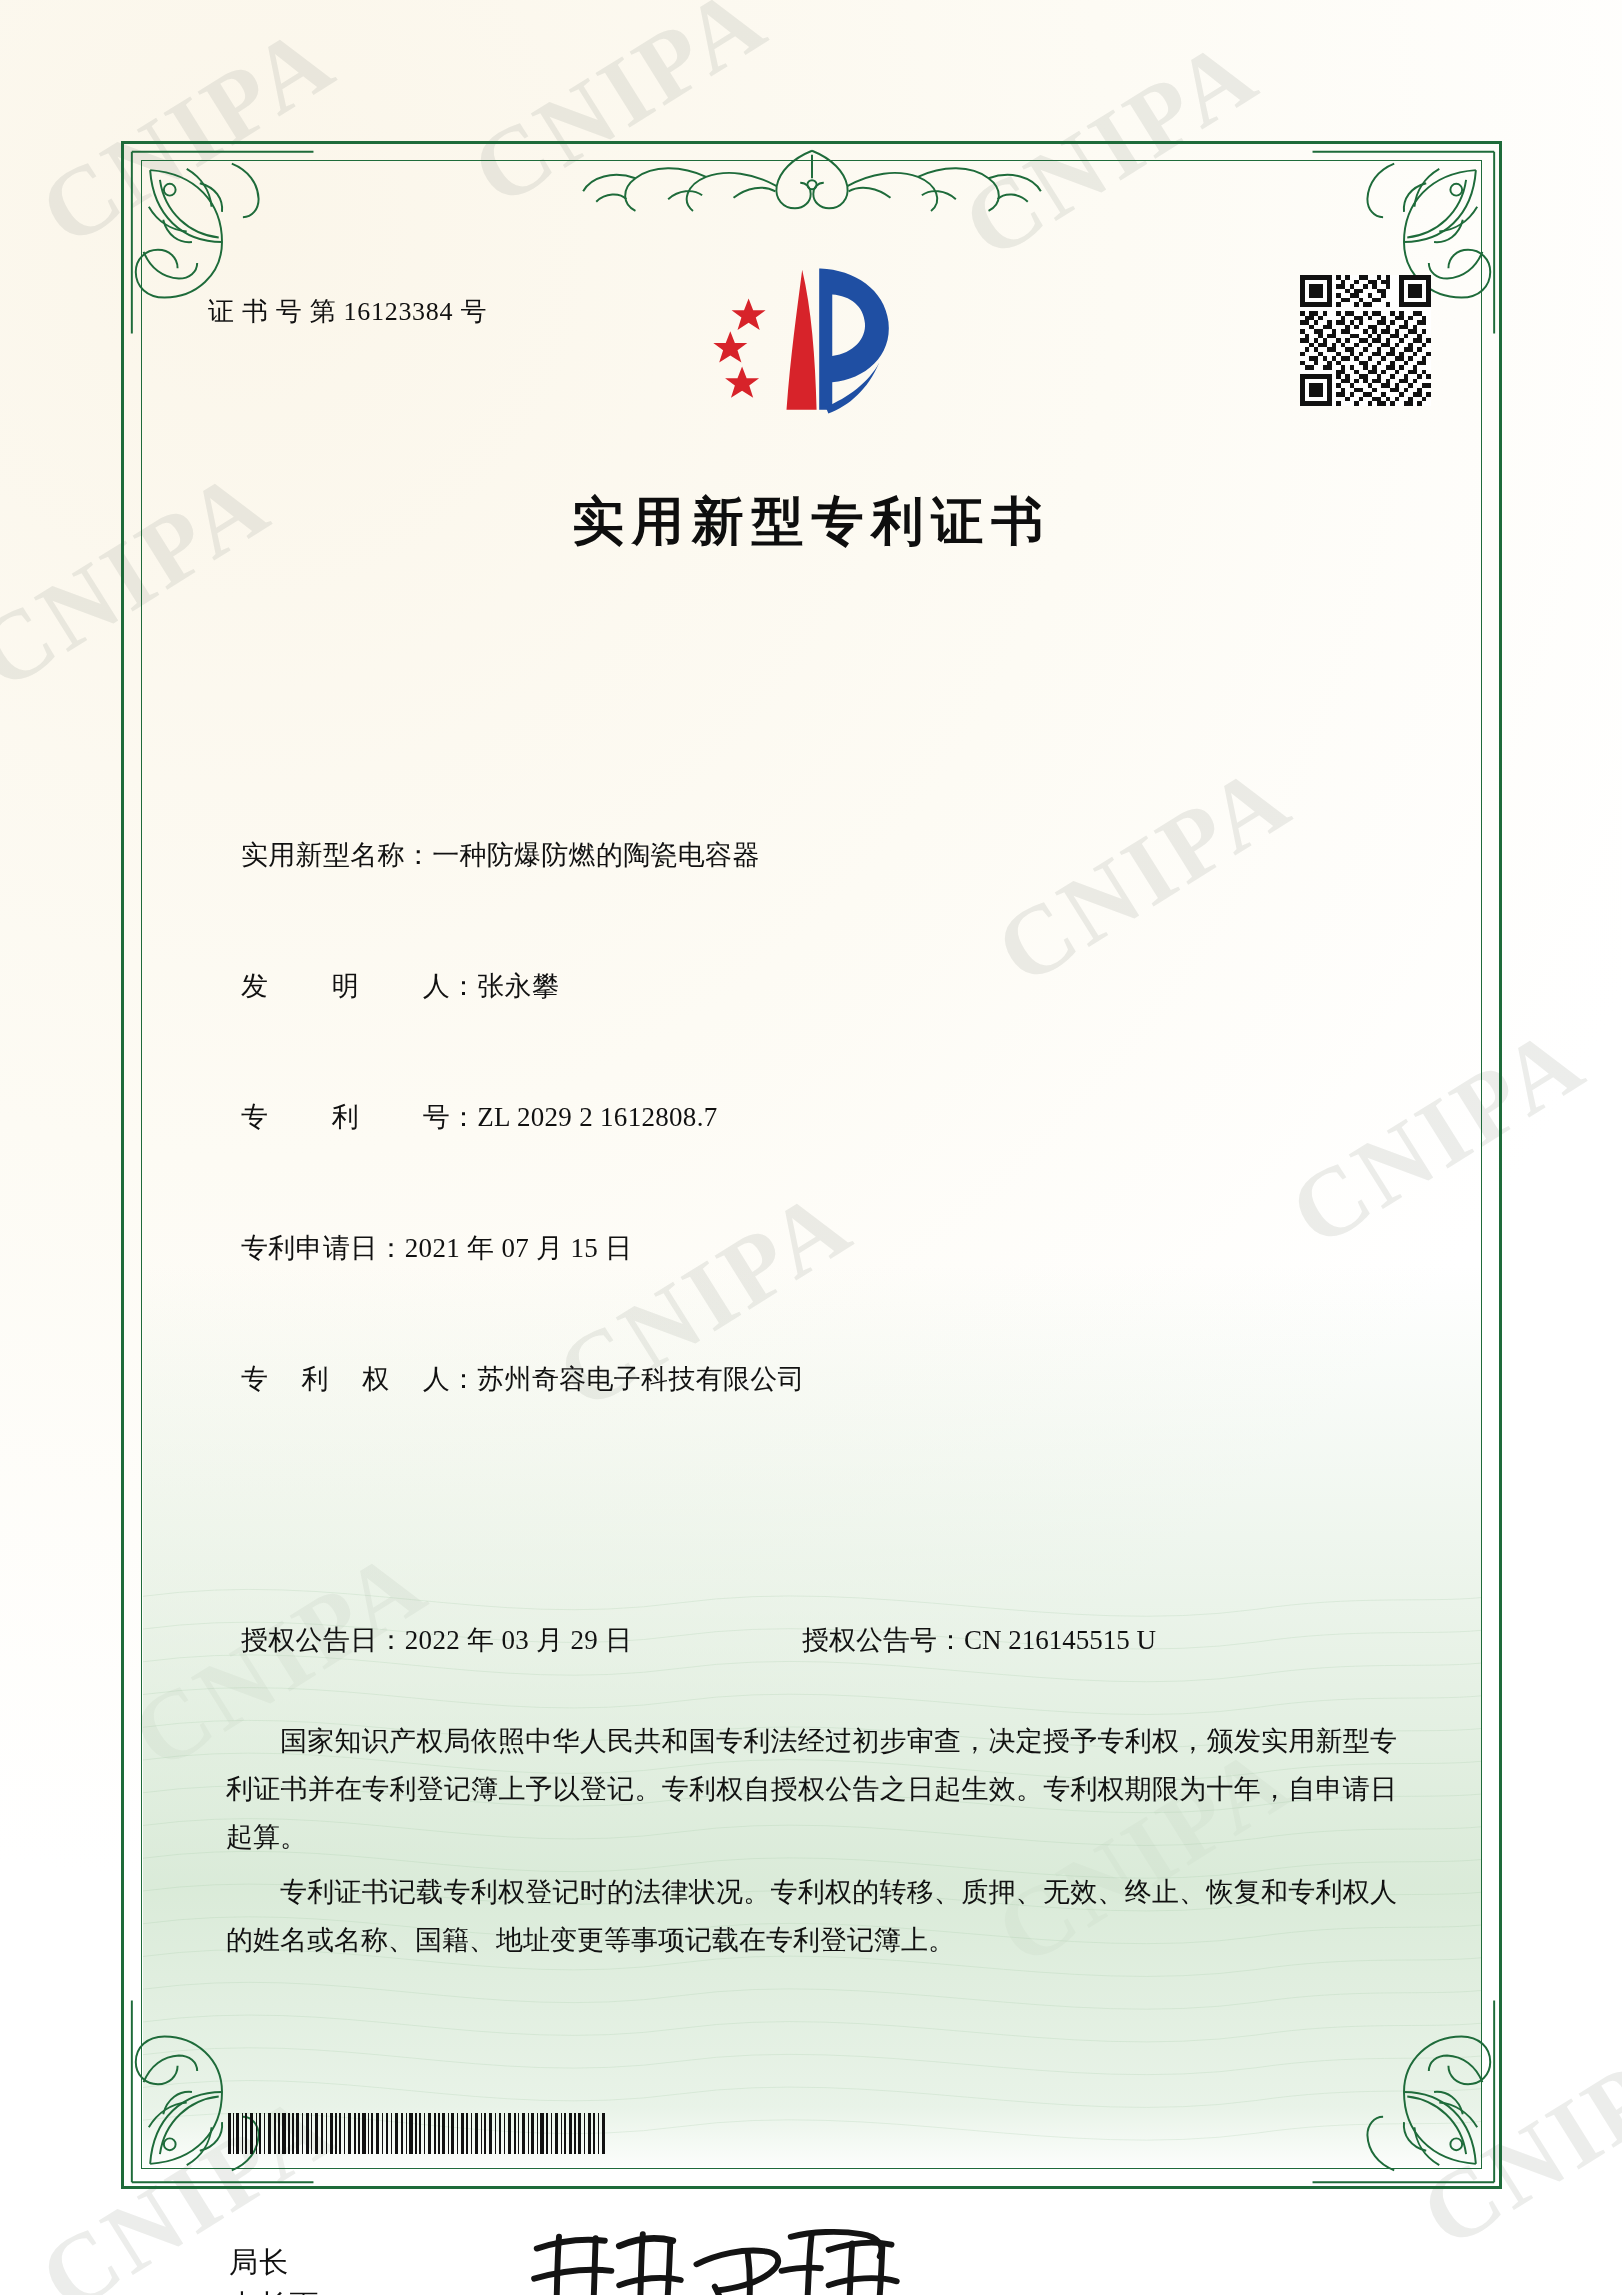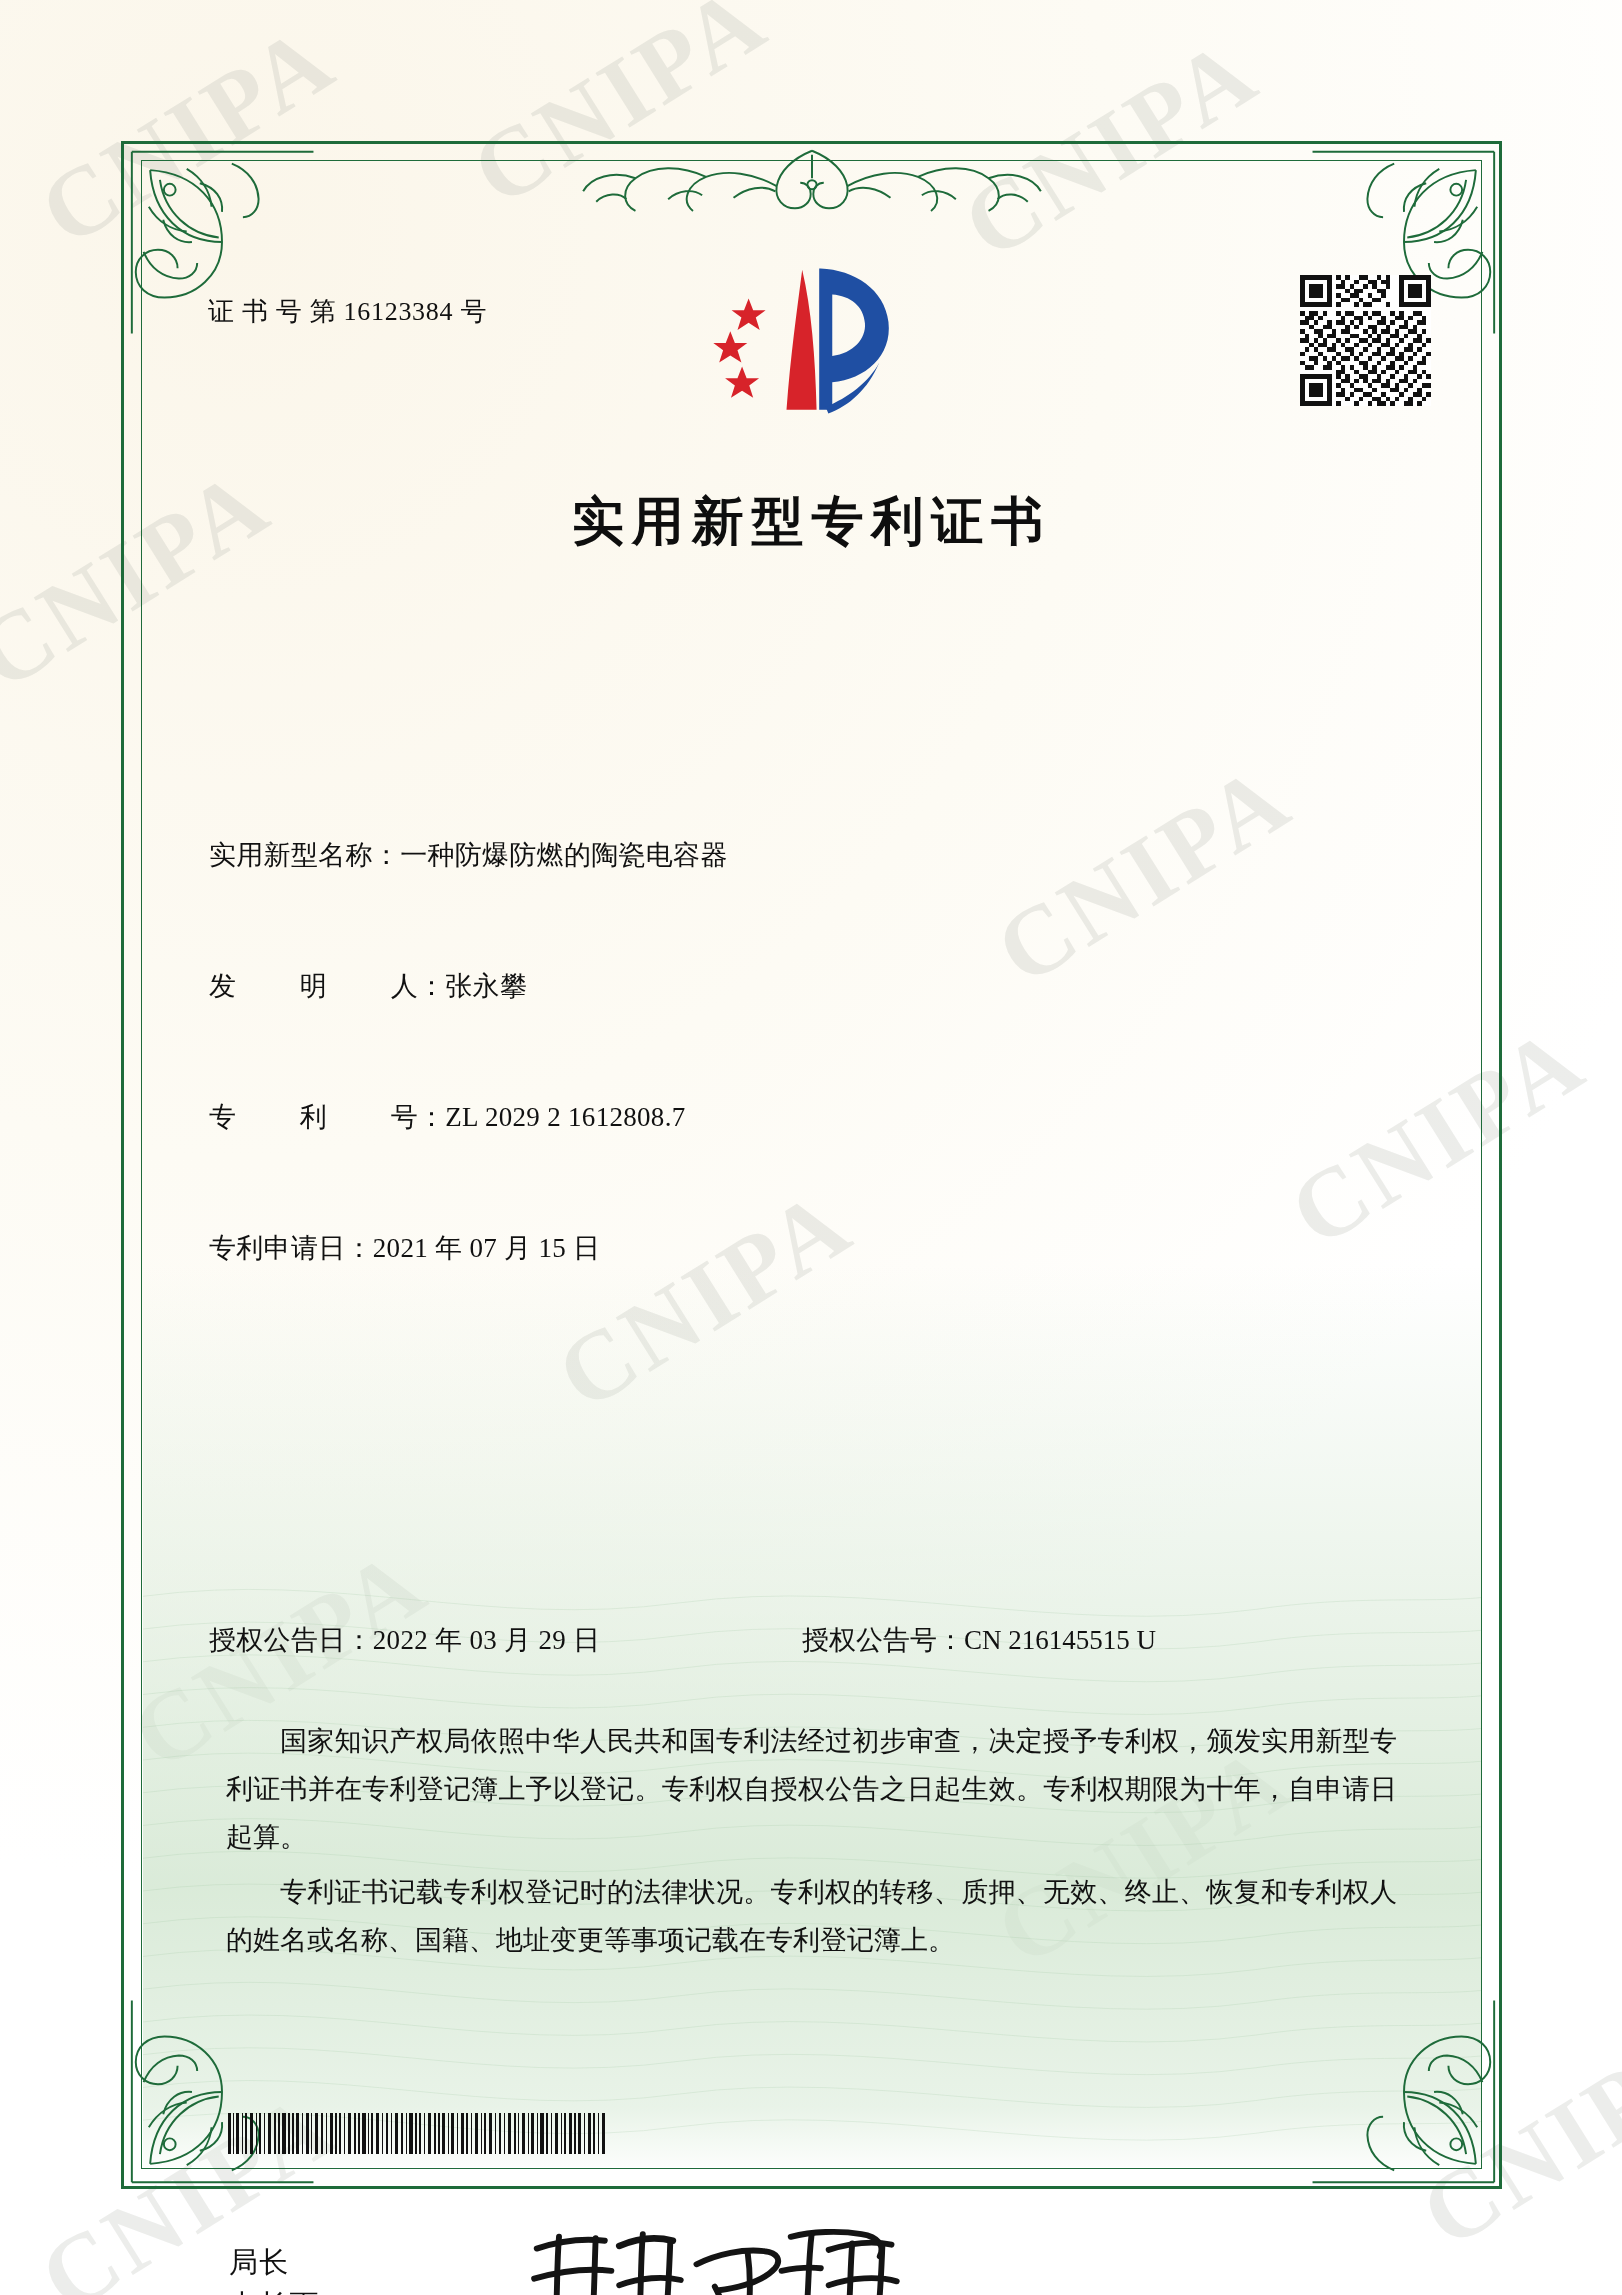--- a/index.html
+++ b/index.html
@@ -138,21 +138,21 @@
     text-align: center;
     font-size: 52px;
     font-weight: 700;
     letter-spacing: 7.9px;
     color: #0e0e0e;
     font-family: "Liberation Serif", "DejaVu Serif", serif;
   }
 
   .field {
     position: absolute;
-    left: 68px;
+    left: 100px;
     font-size: 27px;
     color: #111;
     white-space: nowrap;
     letter-spacing: 0.3px;
   }
   .field .lbl { display: inline-block; }
   .field .val { display: inline-block; }
 
   .spread4 { display:inline-block; width: 209px; text-align: justify; text-align-last: justify; }
   .spread5 { display:inline-block; width: 209px; text-align: justify; text-align-last: justify; }
@@ -602,20 +602,23 @@
     </div>
 
     <div class="field" id="f-patno">
       <span class="lbl spread4">专　　利　　号</span><span>：</span><span class="val">ZL 2029 2 1612808.7</span>
     </div>
 
     <div class="field" id="f-appdate">
       <span class="lbl">专利申请日</span><span>：</span><span class="val">2021 年 07 月 15 日</span>
     </div>
 
+    <div class="field" id="f-owner">
+      <span class="lbl spread5">专 利 权 人</span><span>：</span><span class="val">苏州奇容电子科技有限公司</span>
+    </div>
 
 
     <div class="field" id="f-pub">
       <span class="lbl">授权公告日</span><span>：</span><span class="val">2022 年 03 月 29 日</span>
     </div>
 
     <div id="f-pubno">
       <span class="lbl">授权公告号</span><span>：</span><span class="val">CN 216145515 U</span>
     </div>
 

